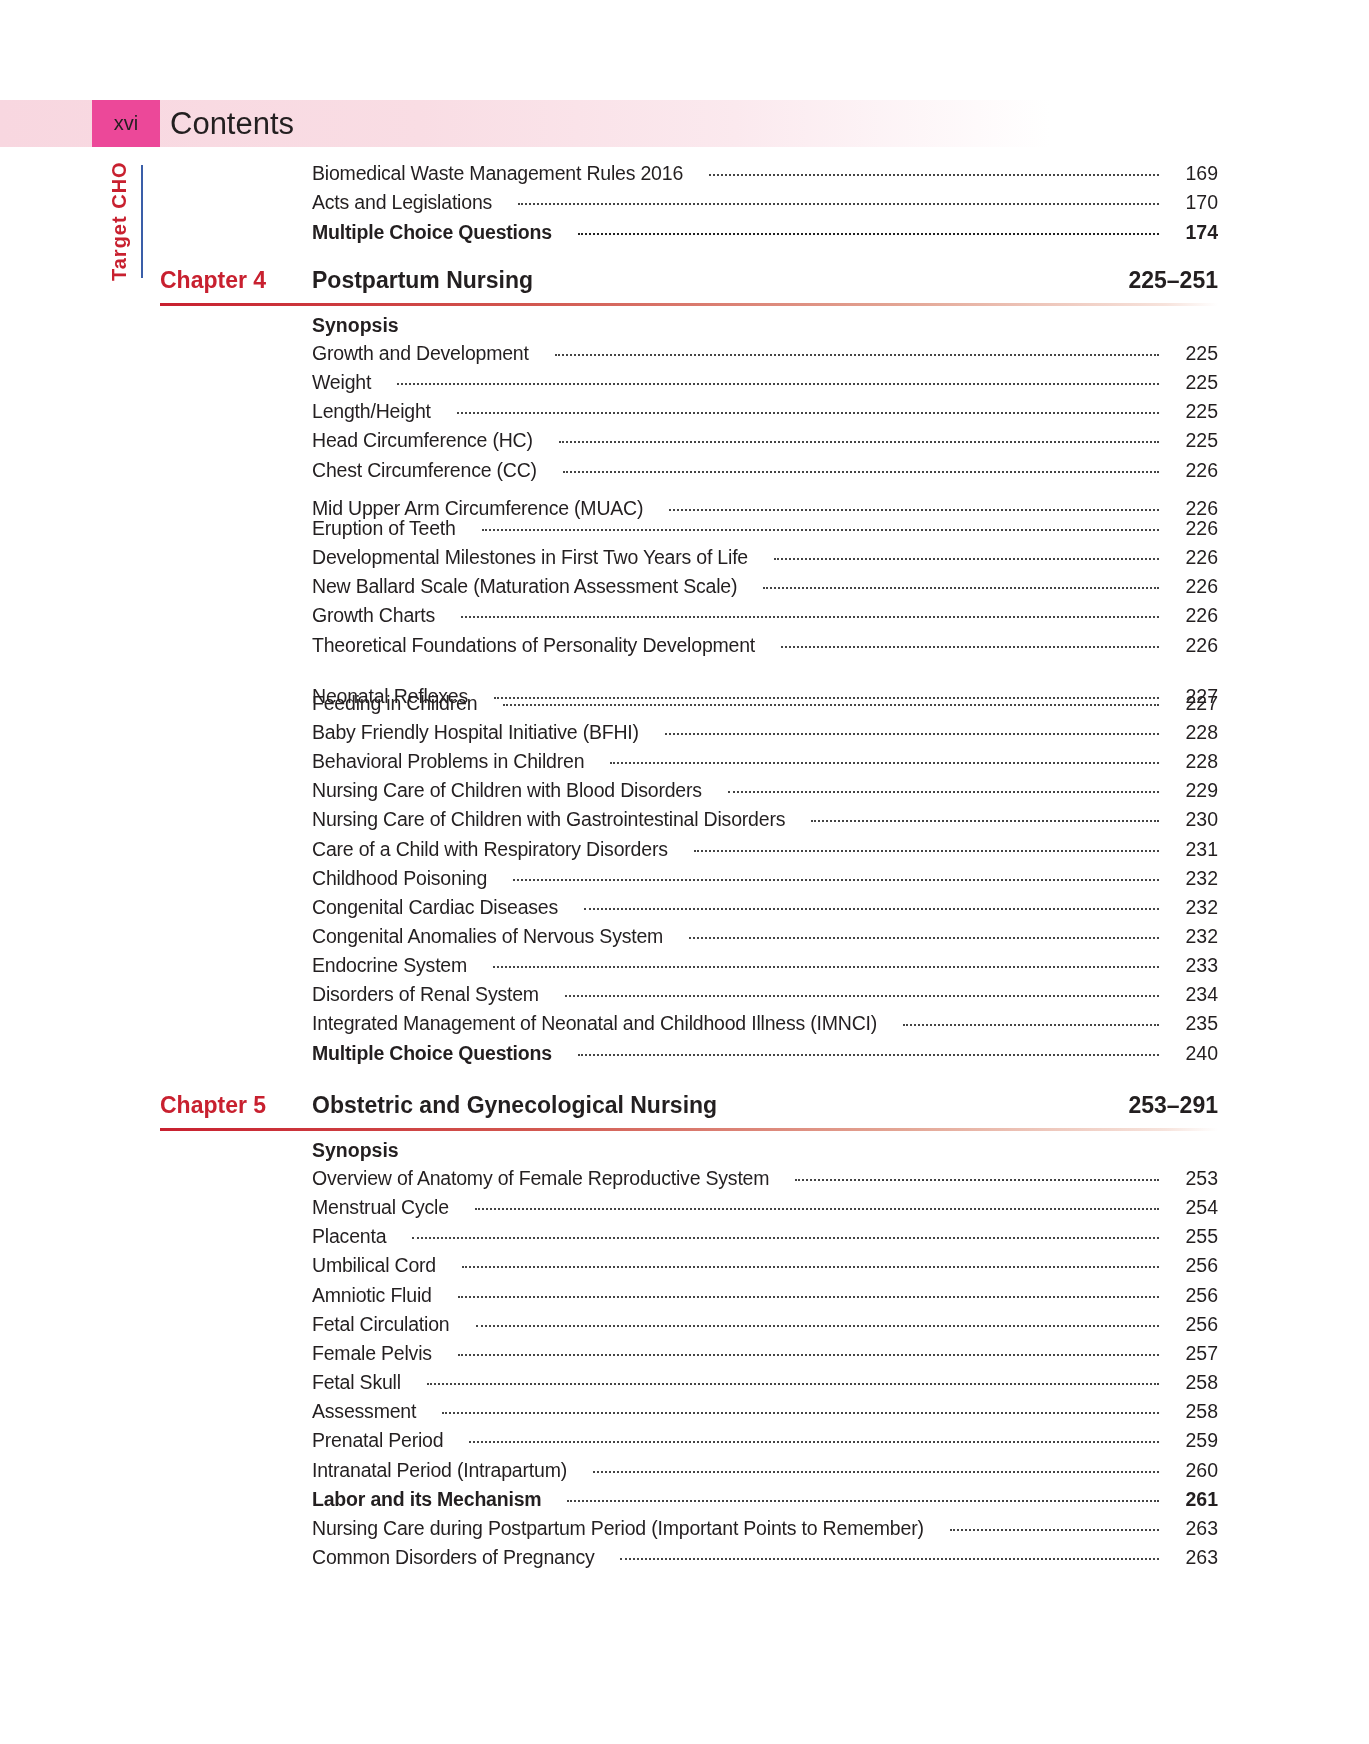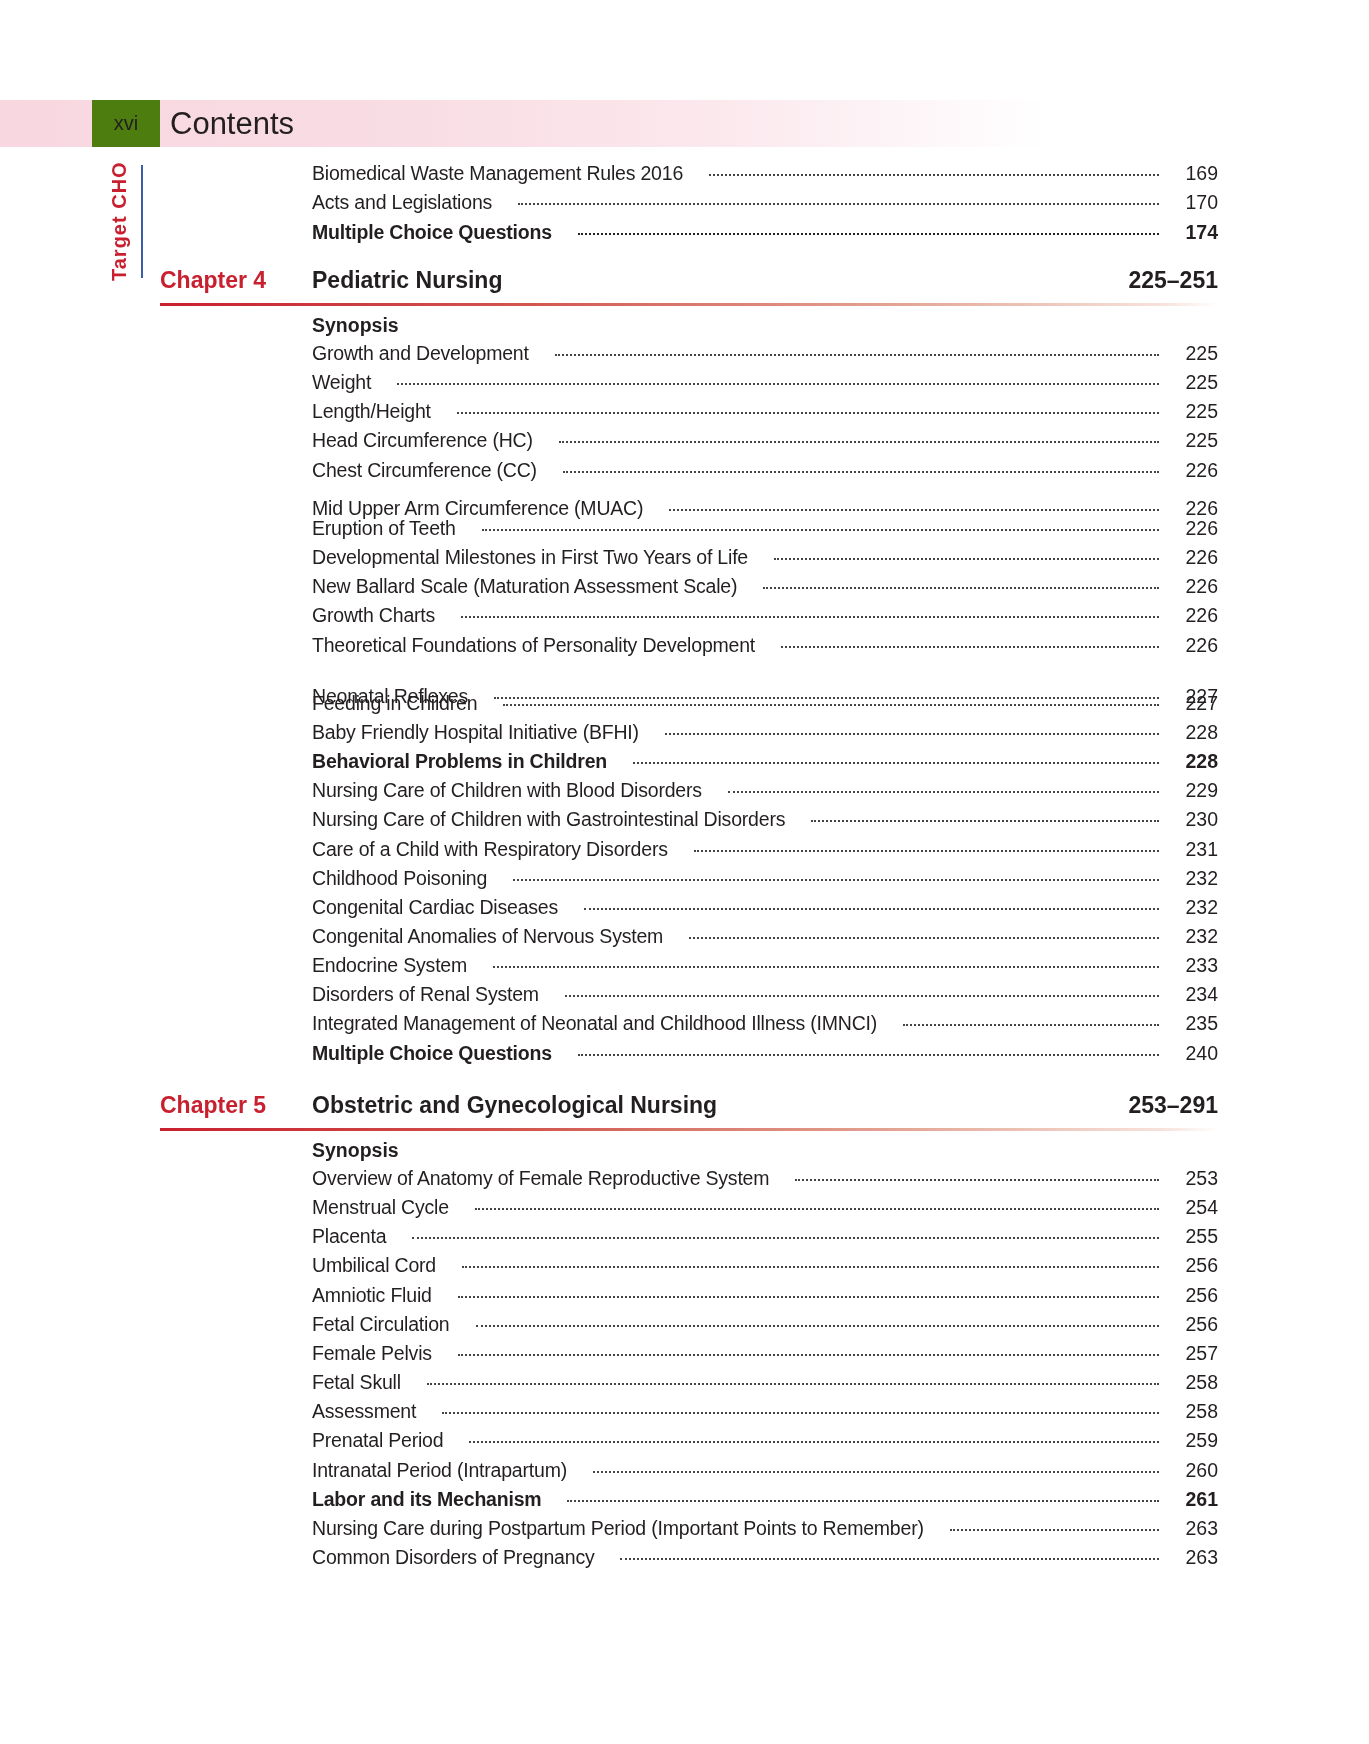--- a/index.html
+++ b/index.html
@@ -6,21 +6,21 @@
     body {
       width: 1369px; height: 1744px; position: relative; overflow: hidden;
       font-family: "Liberation Sans", sans-serif; color: #231f20;
     }
     .header-band {
       position: absolute; left: 0; top: 100px; width: 1050px; height: 47px;
       background: linear-gradient(to right, #f8d7e0 0%, #f9dde4 40%, #fbe9ee 70%, #ffffff 100%);
     }
     .page-num-box {
       position: absolute; left: 92px; top: 100px; width: 68px; height: 47px;
-      background: #4d7c0f; display: flex; align-items: center; justify-content: center;
+      background: #ec4899; display: flex; align-items: center; justify-content: center;
       font-size: 20px; color: #231f20;
     }
     .running-title {
       position: absolute; left: 170px; top: 100px; height: 47px; line-height: 47px;
       font-size: 31px; color: #231f20;
     }
     .side-label {
       position: absolute; left: 108px; top: 281px;
       transform: rotate(-90deg); transform-origin: left top;
       font-size: 20px; font-weight: bold; color: #c8202f; letter-spacing: 1px;
@@ -84,21 +84,21 @@
     <span class="page">170</span>
   </div>
   <div class="entry bold bold-leader" style="top:221px">
     <span class="title">Multiple Choice Questions</span>
     <span class="leader"></span>
     <span class="page">174</span>
   </div>
 
   <div class="chapter-row" style="top:267px">
     <span class="chapter-label">Chapter 4</span>
-    <span class="chapter-title">Pediatric Nursing</span>
+    <span class="chapter-title">Postpartum Nursing</span>
     <span class="chapter-range">225–251</span>
     <div class="chapter-rule"></div>
   </div>
   <div class="synopsis" style="top:314px">Synopsis</div>
   <div id="ch0-entries">
       <div class="entry" style="top: 342px;">
         <span class="title">Growth and Development</span>
         <span class="leader"></span>
         <span class="page">225</span>
       </div>
@@ -160,21 +160,21 @@
       <div class="entry" style="top: 691.8px;">
         <span class="title">Feeding in Children</span>
         <span class="leader"></span>
         <span class="page">227</span>
       </div>
       <div class="entry" style="top: 720.95px;">
         <span class="title">Baby Friendly Hospital Initiative (BFHI)</span>
         <span class="leader"></span>
         <span class="page">228</span>
       </div>
-      <div class="entry" style="top: 750.1px; font-weight: bold;">
+      <div class="entry" style="top: 750.1px;">
         <span class="title">Behavioral Problems in Children</span>
         <span class="leader"></span>
         <span class="page">228</span>
       </div>
       <div class="entry" style="top: 779.25px;">
         <span class="title">Nursing Care of Children with Blood Disorders</span>
         <span class="leader"></span>
         <span class="page">229</span>
       </div>
       <div class="entry" style="top: 808.4px;">

